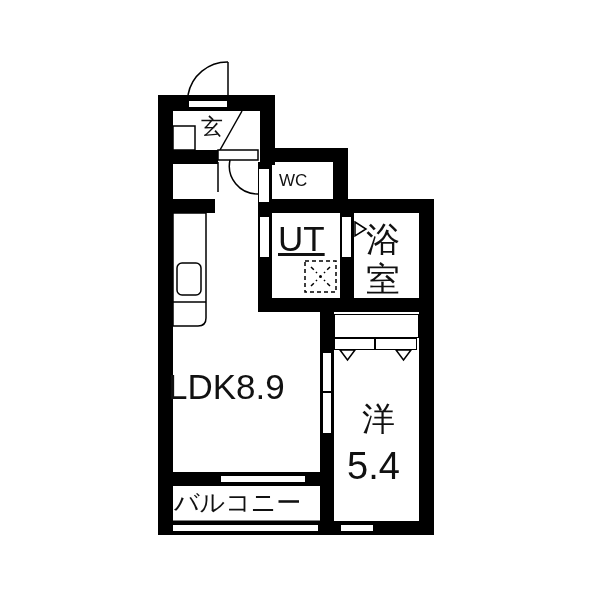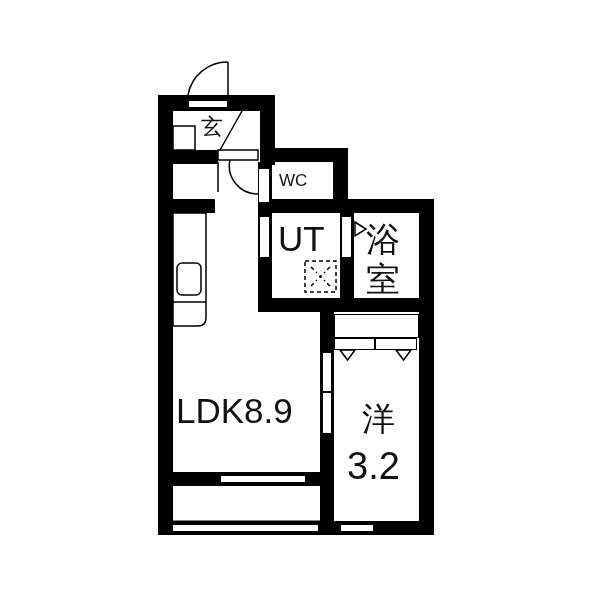--- a/index.html
+++ b/index.html
@@ -80,19 +80,20 @@
     <path d="M355 222 L366 229 L355 236 Z" fill="#fff" stroke="#000" stroke-width="1.5"></path>
 
     <path d="M340 350 L355 350 L347.5 360 Z" fill="#fff" stroke="#000" stroke-width="1.5"></path>
     <path d="M396 350 L411 350 L403.5 360 Z" fill="#fff" stroke="#000" stroke-width="1.5"></path>
 
     <line x1="172" y1="521" x2="320" y2="521" stroke="#000" stroke-width="1"></line>
   </svg>
 
   <span class="lbl" style="left:201px;top:116px;font-size:22px;">玄</span>
   <span class="lbl" style="left:279px;top:172px;font-size:17px;">WC</span>
-  <span class="lbl" style="left:278px;top:221px;font-size:35px;">UT</span>
+  <span class="lbl" style="left:278px;top:221px;font-size:35px;text-decoration:underline;">UT</span>
   <span class="lbl" style="left:366px;top:222px;font-size:34px;">浴</span>
   <span class="lbl" style="left:366px;top:262px;font-size:34px;">室</span>
-  <span class="lbl" style="left:176px;top:369px;font-size:35px;margin-top:24px;">LDK8.9</span>
+  <span class="lbl" style="left:168px;top:369px;font-size:35px;">LDK8.9</span>
   <span class="lbl" style="left:362px;top:402px;font-size:33px;">洋</span>
-  <span class="lbl" style="left:347px;top:447px;font-size:38px;">3.2</span>
+  <span class="lbl" style="left:347px;top:447px;font-size:38px;">5.4</span>
+  <span class="lbl" style="left:174px;top:490px;font-size:25px;">バルコニー</span>
 </div>
 
 </body></html>

